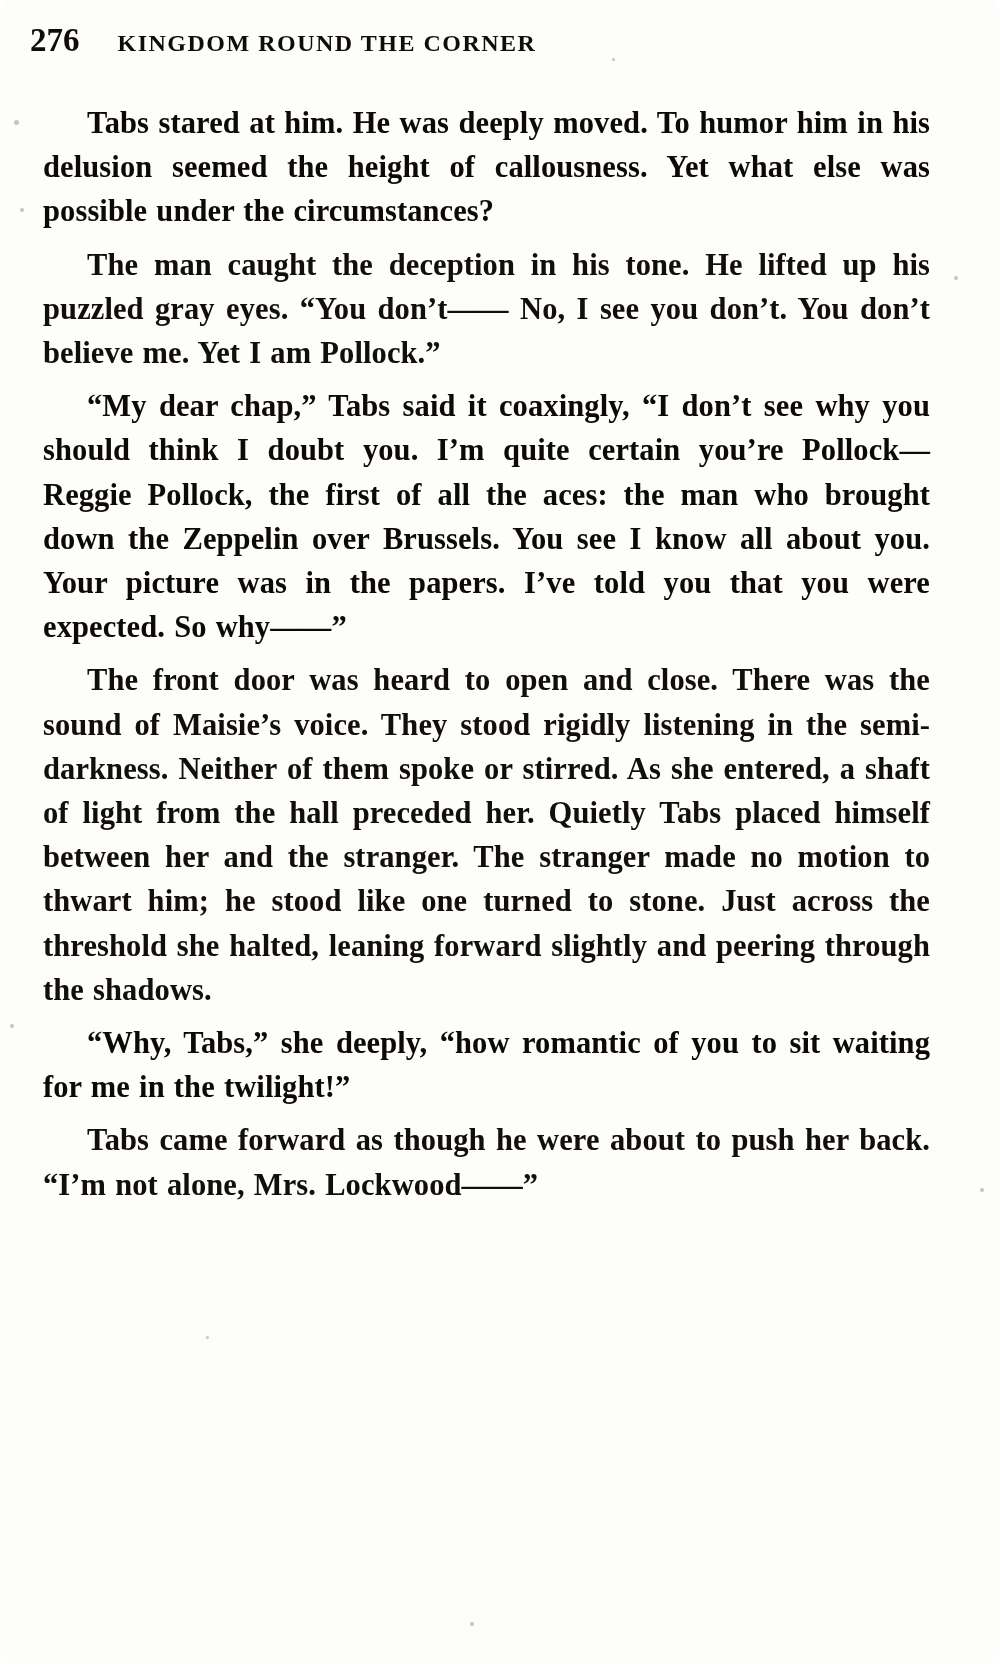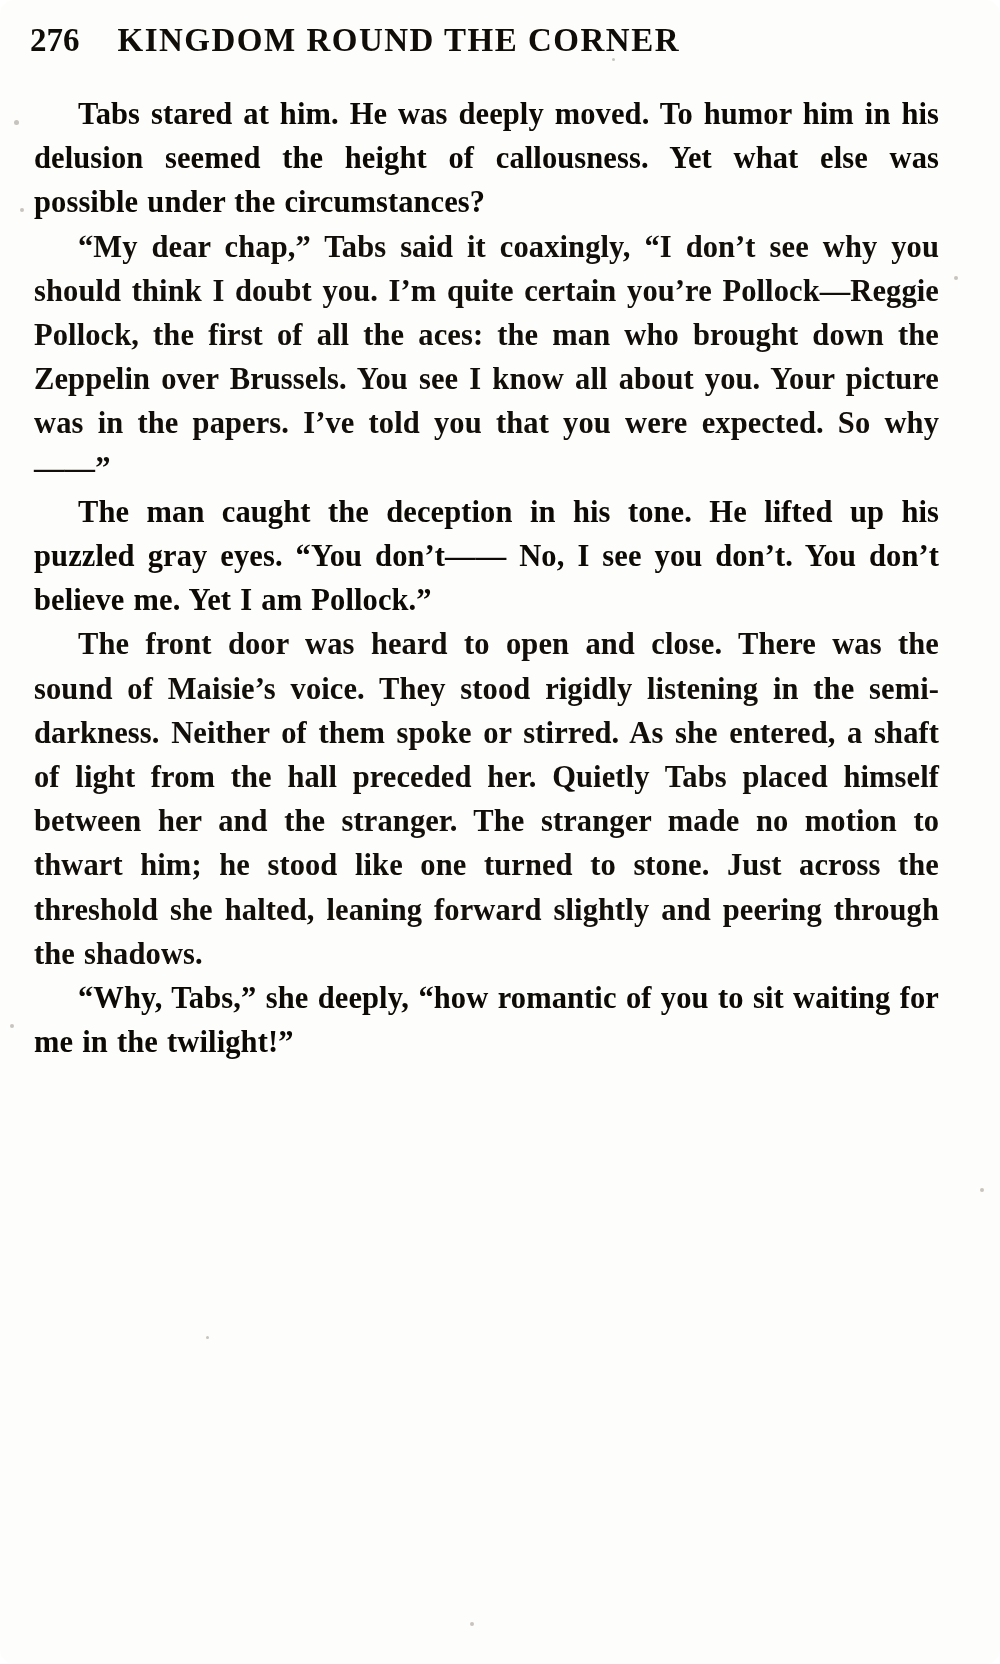--- a/index.html
+++ b/index.html
@@ -41,33 +41,33 @@
     gap: 38px;
     font-family: "Liberation Serif", serif;
   }
   .folio {
     font-size: 33px;
     font-weight: bold;
     letter-spacing: 0px;
     font-family: "Liberation Serif", serif;
   }
   .running-title {
-    font-size: 33px;
+    font-size: 24px;
     font-weight: bold;
     letter-spacing: 1.5px;
     white-space: nowrap;
   }
   .body-text {
     position: absolute;
     left: 34px;
     top: 92px;
     width: 905px;
   }
   .body-text p {
-    margin: 0;
+    margin: 9px;
     font-size: 30.5px;
     line-height: 44.2px;
     text-align: justify;
     text-justify: inter-word;
     text-indent: 44px;
     font-weight: 600;
     letter-spacing: 0.1px;
     word-spacing: 1.4px;
   }
   .body-text p.last {
@@ -91,19 +91,20 @@
   <div class="speck" style="left:470px; top:1622px; width:4px;  height:4px;"></div>
   <div class="speck" style="left:206px; top:1336px; width:3px;  height:3px;"></div>
 
   <div class="header">
     <span class="folio">276</span>
     <span class="running-title">KINGDOM ROUND THE CORNER</span>
   </div>
 
   <div class="body-text">
     <p>Tabs stared at him.  He was deeply moved.  To humor him in his delusion seemed the height of callousness.  Yet what else was possible under the circumstances?</p>
+    <p>The man caught the deception in his tone.  He lifted up his puzzled gray eyes.  “You don’t—— No, I see you don’t.  You don’t believe me.  Yet I am Pollock.”</p>
     <p>“My dear chap,” Tabs said it coaxingly, “I don’t see why you should think I doubt you.  I’m quite certain you’re Pollock—Reggie Pollock, the first of all the aces: the man who brought down the Zeppelin over Brussels.  You see I know all about you. Your picture was in the papers.  I’ve told you that you were expected.  So why——”</p>
-    <p>The man caught the deception in his tone.  He lifted up his puzzled gray eyes.  “You don’t—— No, I see you don’t.  You don’t believe me.  Yet I am Pollock.”</p>
     <p>The front door was heard to open and close. There was the sound of Maisie’s voice.  They stood rigidly listening in the semi-darkness.  Neither of them spoke or stirred.  As she entered, a shaft of light from the hall preceded her.  Quietly Tabs placed himself between her and the stranger. The stranger made no motion to thwart him; he stood like one turned to stone.  Just across the threshold she halted, leaning forward slightly and peering through the shadows.</p>
     <p>“Why, Tabs,” she deeply, “how romantic of you to sit waiting for me in the twilight!”</p>
+    <p class="last">Tabs came forward as though he were about to push her back.  “I’m not alone, Mrs. Lockwood——”</p>
   </div>
 
 </div>
 
 </body></html>

